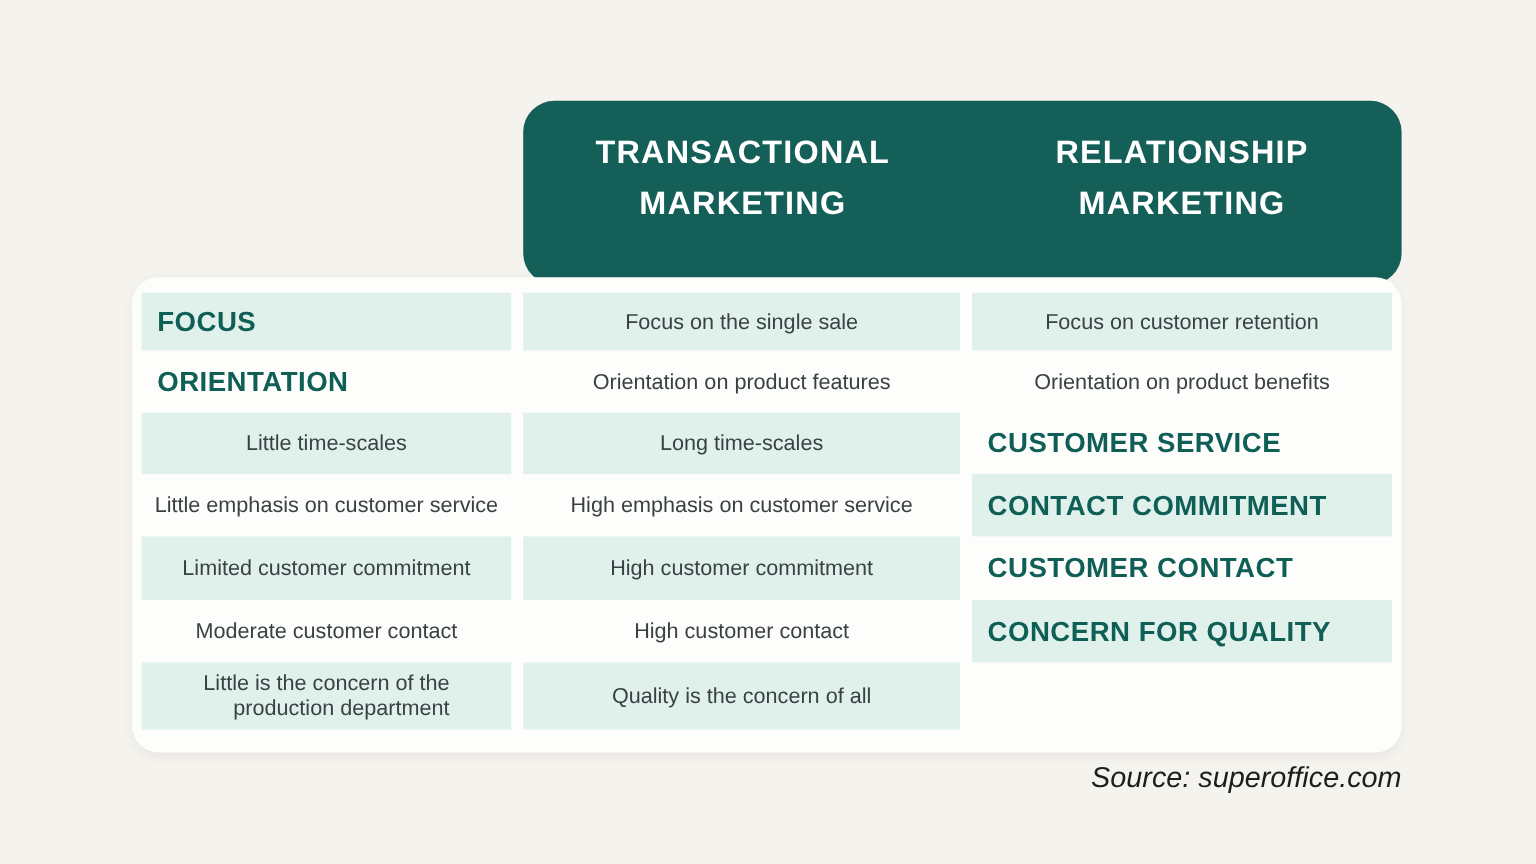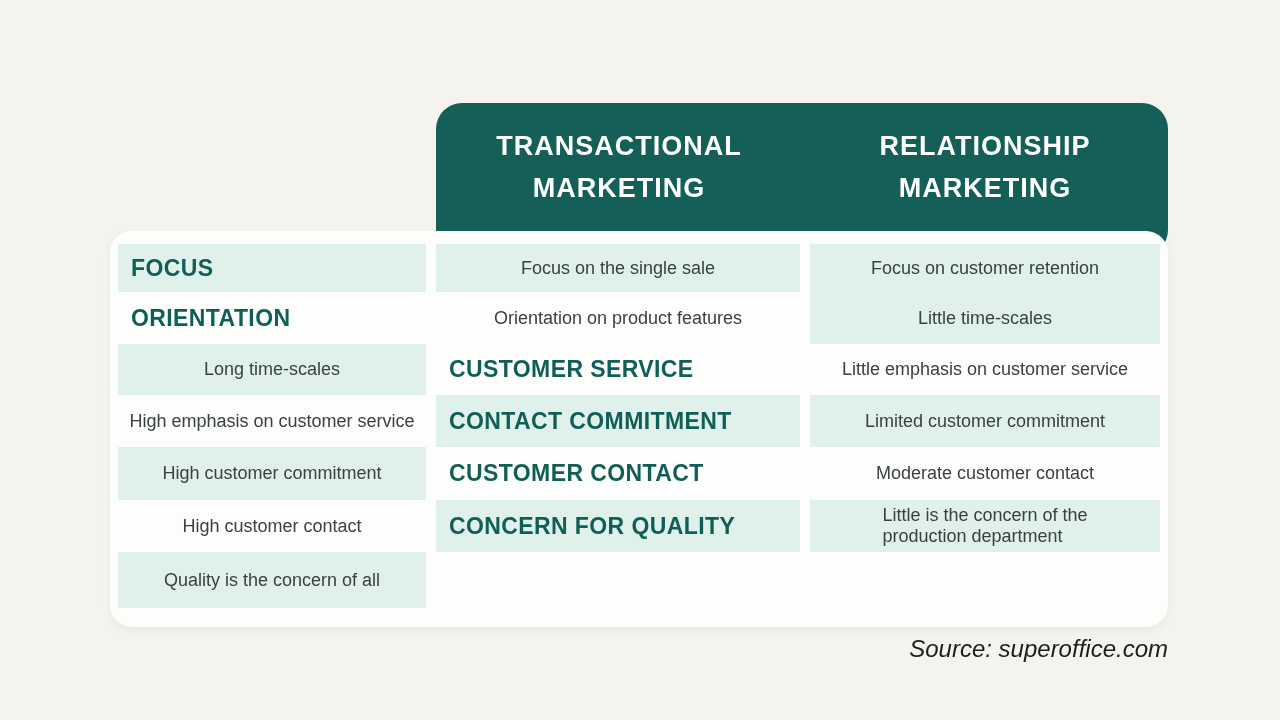--- a/index.html
+++ b/index.html
@@ -16,21 +16,21 @@
   body{
     width:1280px;height:720px;
     font-family:"Liberation Sans", sans-serif;
     background:var(--background);
     overflow:hidden;
   }
   .stage{position:relative;width:1280px;height:720px;background:var(--background);}
 
   
   .header-panel{
-    position:absolute;left:436px;top:103px;width:732px;height:153px;
+    position:absolute;left:436px;top:84px;width:732px;height:153px;
     background:var(--header-bg);
     border-radius:26px;
     display:flex;
     box-sizing:border-box;
     padding-top:22px;
   }
   .header-col{
     width:50%;
     text-align:center;
     color:var(--header-text);
@@ -64,21 +64,21 @@
   .cell.label{
     justify-content:flex-start;
     padding-left:13px;
     font-weight:bold;
     font-size:23px;
     letter-spacing:0.4px;
     color:var(--label-text);
   }
   .cell.value{
     justify-content:center;
-    text-align:left;
+    text-align:right;
     font-size:18px;
     color:var(--value-text);
     line-height:21px;
     white-space:pre-line;
   }
 
   .source{
     position:absolute;
     right:112px;top:635px;
     font-size:24px;
@@ -104,20 +104,21 @@
 
   <div class="card">
     <div class="grid">
 
       <div class="cell label mint">FOCUS</div>
       <div class="cell value mint">Focus on the single sale</div>
       <div class="cell value mint">Focus on customer retention</div>
 
       <div class="cell label">ORIENTATION</div>
       <div class="cell value">Orientation on product features</div>
+      <div class="cell value">Orientation on product benefits</div>
 
       <div class="cell value mint">Little time-scales</div>
       <div class="cell value mint">Long time-scales</div>
 
       <div class="cell label">CUSTOMER SERVICE</div>
       <div class="cell value">Little emphasis on customer service</div>
       <div class="cell value">High emphasis on customer service</div>
 
       <div class="cell label mint">CONTACT COMMITMENT</div>
       <div class="cell value mint">Limited customer commitment</div>

